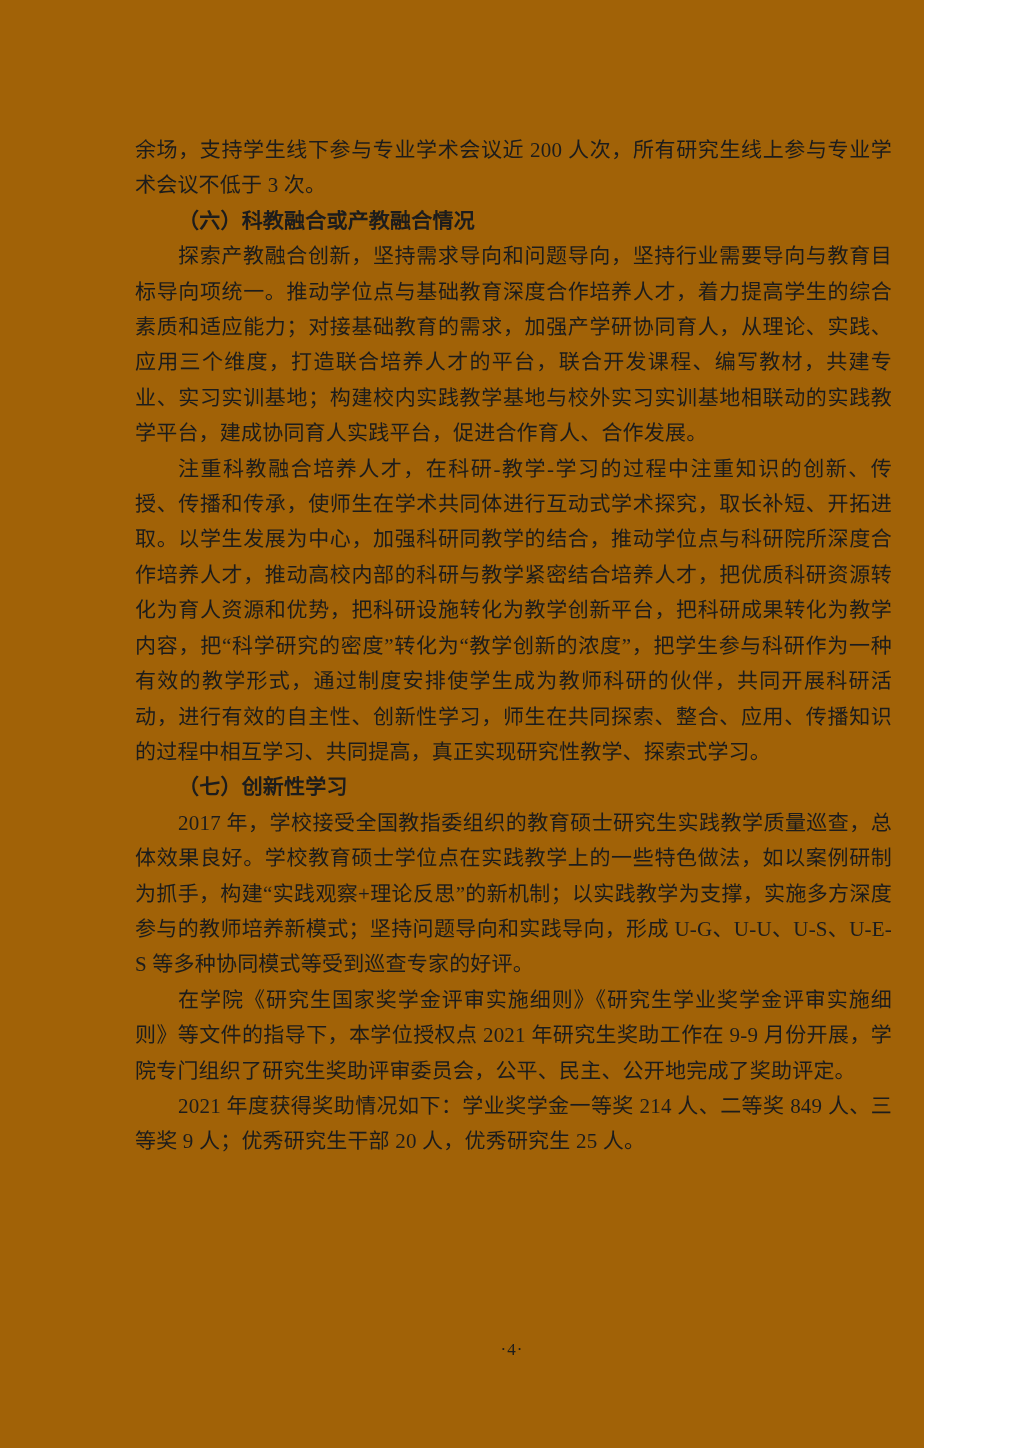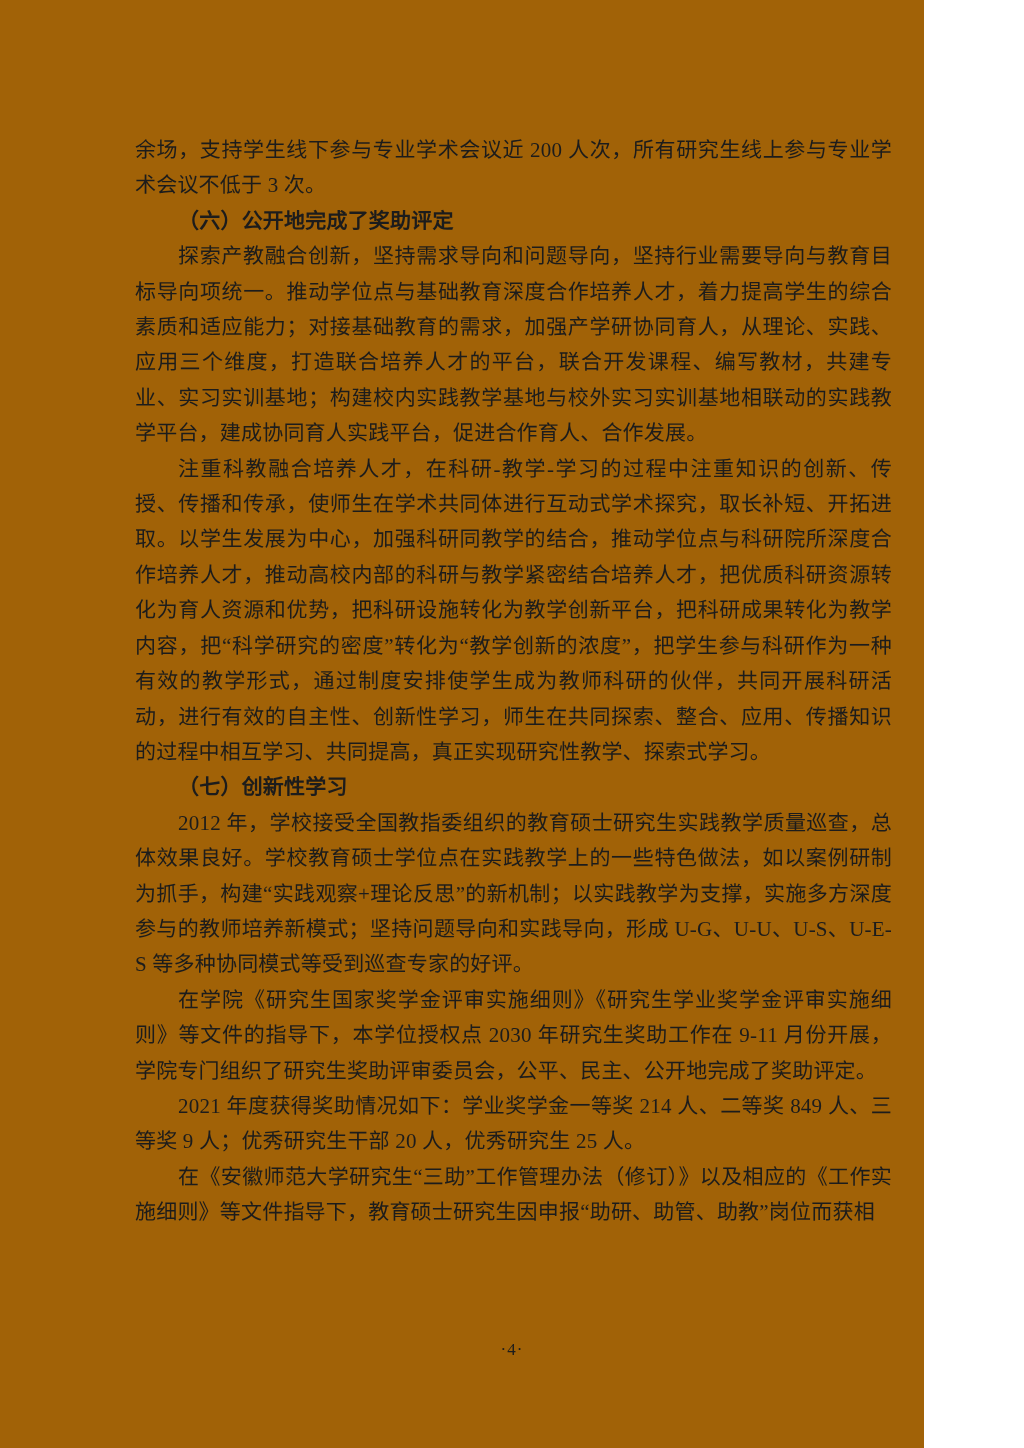--- a/index.html
+++ b/index.html
@@ -52,25 +52,24 @@
     color: #1c1c1c;
     letter-spacing: 1px;
   }
 </style>
 </head>
 <body>
 
 <div class="page">
   <main class="content">
       <p class="paragraph-continuation">余场，支持学生线下参与专业学术会议近 200 人次，所有研究生线上参与专业学术会议不低于 3 次。</p>
-      <p class="heading">（六）公开地完成了奖助评定</p>
+      <p class="heading">（六）科教融合或产教融合情况</p>
       <p class="paragraph">探索产教融合创新，坚持需求导向和问题导向，坚持行业需要导向与教育目标导向项统一。推动学位点与基础教育深度合作培养人才，着力提高学生的综合素质和适应能力；对接基础教育的需求，加强产学研协同育人，从理论、实践、应用三个维度，打造联合培养人才的平台，联合开发课程、编写教材，共建专业、实习实训基地；构建校内实践教学基地与校外实习实训基地相联动的实践教学平台，建成协同育人实践平台，促进合作育人、合作发展。</p>
       <p class="paragraph">注重科教融合培养人才，在科研-教学-学习的过程中注重知识的创新、传授、传播和传承，使师生在学术共同体进行互动式学术探究，取长补短、开拓进取。以学生发展为中心，加强科研同教学的结合，推动学位点与科研院所深度合作培养人才，推动高校内部的科研与教学紧密结合培养人才，把优质科研资源转化为育人资源和优势，把科研设施转化为教学创新平台，把科研成果转化为教学内容，把“科学研究的密度”转化为“教学创新的浓度”，把学生参与科研作为一种有效的教学形式，通过制度安排使学生成为教师科研的伙伴，共同开展科研活动，进行有效的自主性、创新性学习，师生在共同探索、整合、应用、传播知识的过程中相互学习、共同提高，真正实现研究性教学、探索式学习。</p>
       <p class="heading">（七）创新性学习</p>
-      <p class="paragraph">2012 年，学校接受全国教指委组织的教育硕士研究生实践教学质量巡查，总体效果良好。学校教育硕士学位点在实践教学上的一些特色做法，如以案例研制为抓手，构建“实践观察+理论反思”的新机制；以实践教学为支撑，实施多方深度参与的教师培养新模式；坚持问题导向和实践导向，形成 U-G、U-U、U-S、U-E-S 等多种协同模式等受到巡查专家的好评。</p>
-      <p class="paragraph">在学院《研究生国家奖学金评审实施细则》《研究生学业奖学金评审实施细则》等文件的指导下，本学位授权点 2030 年研究生奖助工作在 9-11 月份开展，学院专门组织了研究生奖助评审委员会，公平、民主、公开地完成了奖助评定。</p>
+      <p class="paragraph">2017 年，学校接受全国教指委组织的教育硕士研究生实践教学质量巡查，总体效果良好。学校教育硕士学位点在实践教学上的一些特色做法，如以案例研制为抓手，构建“实践观察+理论反思”的新机制；以实践教学为支撑，实施多方深度参与的教师培养新模式；坚持问题导向和实践导向，形成 U-G、U-U、U-S、U-E-S 等多种协同模式等受到巡查专家的好评。</p>
+      <p class="paragraph">在学院《研究生国家奖学金评审实施细则》《研究生学业奖学金评审实施细则》等文件的指导下，本学位授权点 2021 年研究生奖助工作在 9-9 月份开展，学院专门组织了研究生奖助评审委员会，公平、民主、公开地完成了奖助评定。</p>
       <p class="paragraph">2021 年度获得奖助情况如下：学业奖学金一等奖 214 人、二等奖 849 人、三等奖 9 人；优秀研究生干部 20 人，优秀研究生 25 人。</p>
-      <p class="paragraph">在《安徽师范大学研究生“三助”工作管理办法（修订）》以及相应的《工作实施细则》等文件指导下，教育硕士研究生因申报“助研、助管、助教”岗位而获相</p>
     </main>
   <footer class="page-footer">
     <span class="page-number">·4·</span>
   </footer>
 </div>
 
 </body></html>

